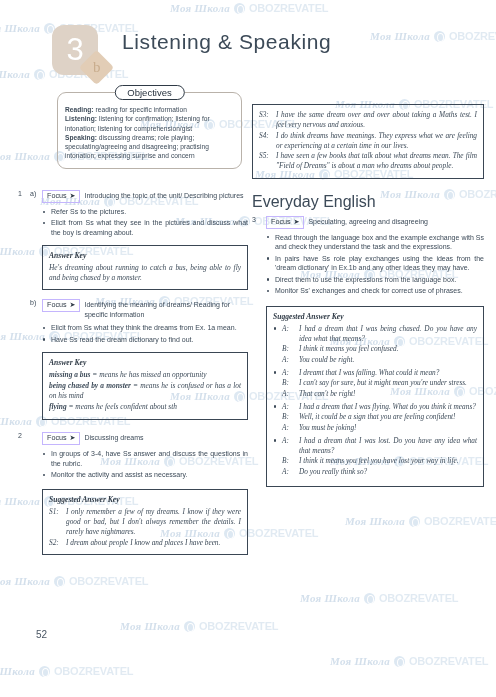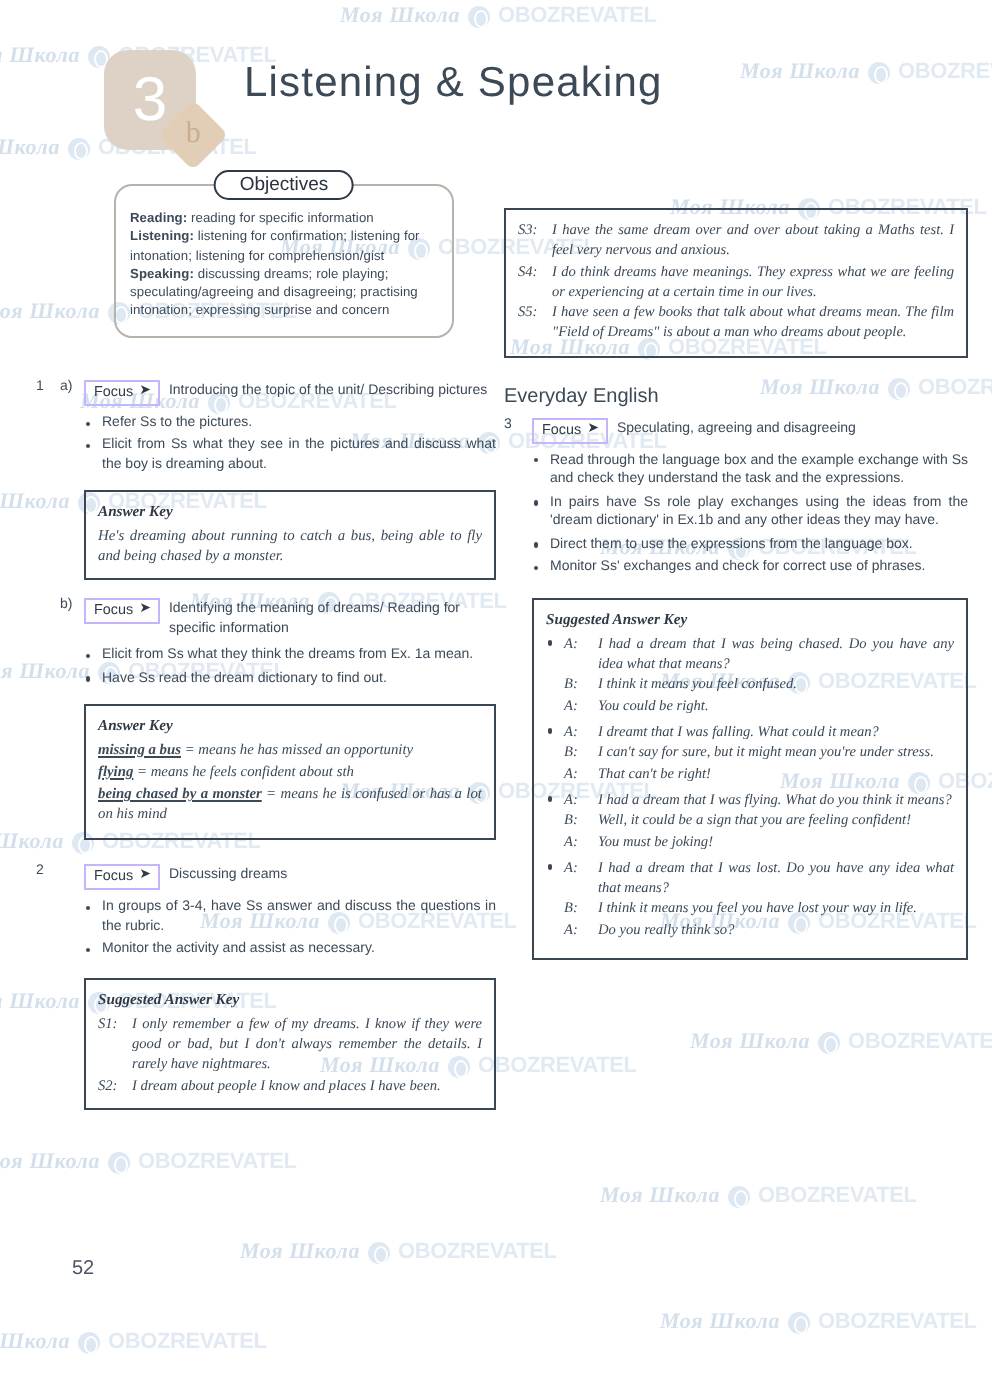--- a/index.html
+++ b/index.html
@@ -33,21 +33,21 @@
   .badge .num{font-family:"Liberation Sans",sans-serif;font-size:31px;color:#ffffff;
      font-weight:400;line-height:1;margin-top:-2px;}
   .badge-dia{position:absolute;left:84px;top:55px;width:25px;height:25px;background:#e2cdb6;
      transform:rotate(45deg);border-radius:4px;display:flex;align-items:center;justify-content:center;}
   .badge-dia span{transform:rotate(-45deg);color:#c9ad8e;font-size:15px;
      font-family:"Liberation Serif",serif;}
   .title{position:absolute;left:122px;top:30px;font-size:21px;color:#3c4a58;
      letter-spacing:.6px;font-family:"Liberation Sans",sans-serif;}
 
   
-  .obj-wrap{position:absolute;left:57px;top:92px;width:170px;}
+  .obj-wrap{position:absolute;left:57px;top:92px;width:185px;}
   .obj-frame{border:1.4px solid #b9b2aa;border-radius:9px;padding:12px 7px 7px 7px;
      position:relative;background:transparent;}
   .obj-tab{position:absolute;left:50%;top:-8px;transform:translateX(-50%);
      background:#ffffff;border:1.2px solid #2f3a46;border-radius:11px;padding:1px 12px;
      font-size:9.5px;color:#27323e;font-family:"Liberation Sans",sans-serif;}
   .obj-line{font-size:6.6px;line-height:9.3px;color:#3c4a58;letter-spacing:.05px;}
   .obj-line b{font-weight:bold;}
 
   
   .col{position:absolute;top:0;}
@@ -68,33 +68,33 @@
   ul.bullets li{position:relative;padding-left:9px;font-size:7px;line-height:9.8px;
      color:#3c4a58;margin-bottom:1.5px;text-align:justify;}
   ul.bullets li:before{content:"";position:absolute;left:1px;top:3.6px;width:2.4px;height:2.4px;
      background:#3c4a58;border-radius:50%;}
 
   .key-box{border:1px solid #3a4654;padding:5px 6px 6px 6px;margin-top:7px;}
   .key-title{font-family:"Liberation Serif",serif;font-style:italic;font-weight:bold;
      font-size:7.6px;color:#2f3a46;margin-bottom:3px;}
   .key-body{font-family:"Liberation Serif",serif;font-style:italic;font-size:7.4px;
      line-height:10.2px;color:#3c4a58;text-align:justify;}
-  .key-body b{font-weight:bold;text-decoration:underline;}
+  .key-body b{font-weight:bold;}
   .key-body p{margin:0 0 1px 0;}
 
   .dlg{font-family:"Liberation Serif",serif;font-style:italic;font-size:7.3px;
      line-height:10px;color:#3c4a58;}
   .dlg-row{display:flex;gap:4px;margin-bottom:.5px;}
   .dlg-spk{min-width:13px;flex:0 0 auto;}
   .dlg-txt{flex:1;text-align:justify;}
   .dlg-group{position:relative;padding-left:9px;margin-bottom:3px;}
   .dlg-group:before{content:"";position:absolute;left:1px;top:3.6px;width:2.4px;height:2.4px;
      background:#3c4a58;border-radius:50%;}
 
-  .section-head{font-size:10px;color:#3c4a58;margin:0 0 5px 0;
+  .section-head{font-size:16px;color:#3c4a58;margin:0 0 5px 0;
      font-family:"Liberation Sans",sans-serif;}
 
   .pagenum{position:absolute;left:36px;top:629px;font-size:10px;color:#4a5663;
      font-family:"Liberation Sans",sans-serif;}
 </style>
 </head>
 <body>
 
 <div class="page">
 
@@ -304,22 +304,22 @@
           <span class="focus-text">Identifying the meaning of dreams/ Reading for specific information</span>
         </div>
         <ul class="bullets">
           <li>Elicit from Ss what they think the dreams from Ex. 1a mean.</li>
           <li>Have Ss read the dream dictionary to find out.</li>
         </ul>
         <div class="key-box">
           <div class="key-title">Answer Key</div>
           <div class="key-body">
             <p><b>missing a bus</b><span> = means he has missed an opportunity</span></p>
+            <p><b>being chased by a monster</b><span> = means he is confused or has a lot on his mind</span></p>
             <p><b>flying</b><span> = means he feels confident about sth</span></p>
-            <p><b>being chased by a monster</b><span> = means he is confused or has a lot on his mind</span></p>
           </div>
         </div>
       </div>
     </div>
 
     <div class="item" style="margin-top:12px;">
       <div style="position:relative;padding-left:24px;">
         <span class="num-lbl">2</span>
         <div class="focus-row">
           <span class="focus-chip">

